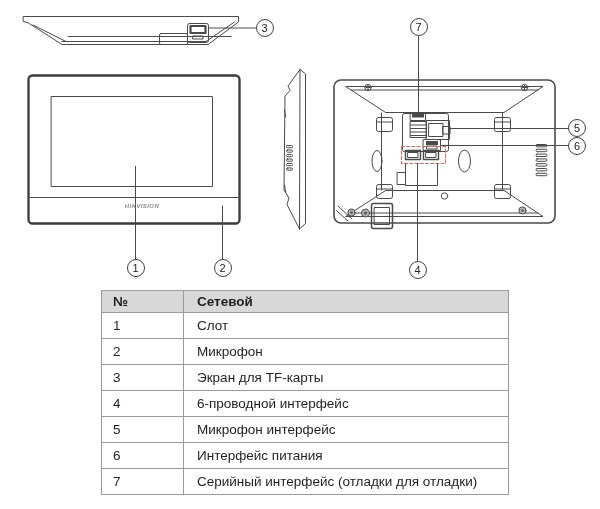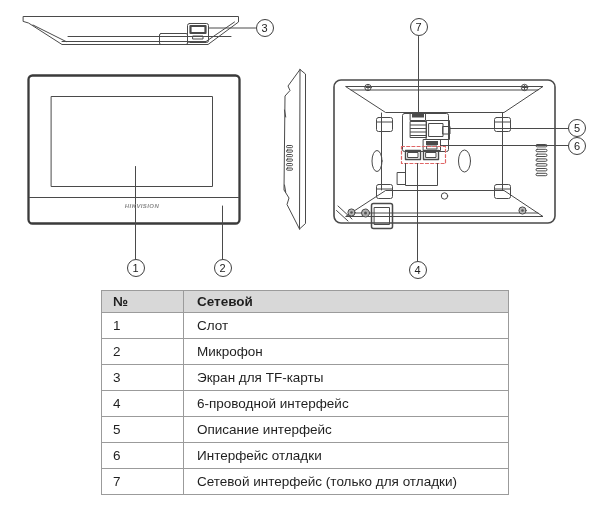--- a/index.html
+++ b/index.html
@@ -220,26 +220,26 @@
       <tr>
         <td>3</td>
         <td class="col-desc">Экран для TF-карты</td>
       </tr>
       <tr>
         <td>4</td>
         <td class="col-desc">6-проводной интерфейс</td>
       </tr>
       <tr>
         <td>5</td>
-        <td class="col-desc">Описание интерфейс</td>
+        <td class="col-desc">Микрофон интерфейс</td>
       </tr>
       <tr>
         <td>6</td>
-        <td class="col-desc">Интерфейс отладки</td>
+        <td class="col-desc">Интерфейс питания</td>
       </tr>
       <tr>
         <td>7</td>
-        <td class="col-desc">Сетевой интерфейс (только для отладки)</td>
+        <td class="col-desc">Серийный интерфейс (отладки для отладки)</td>
       </tr>
     </tbody>
   </table>
 
 </div>
 
 </body></html>

